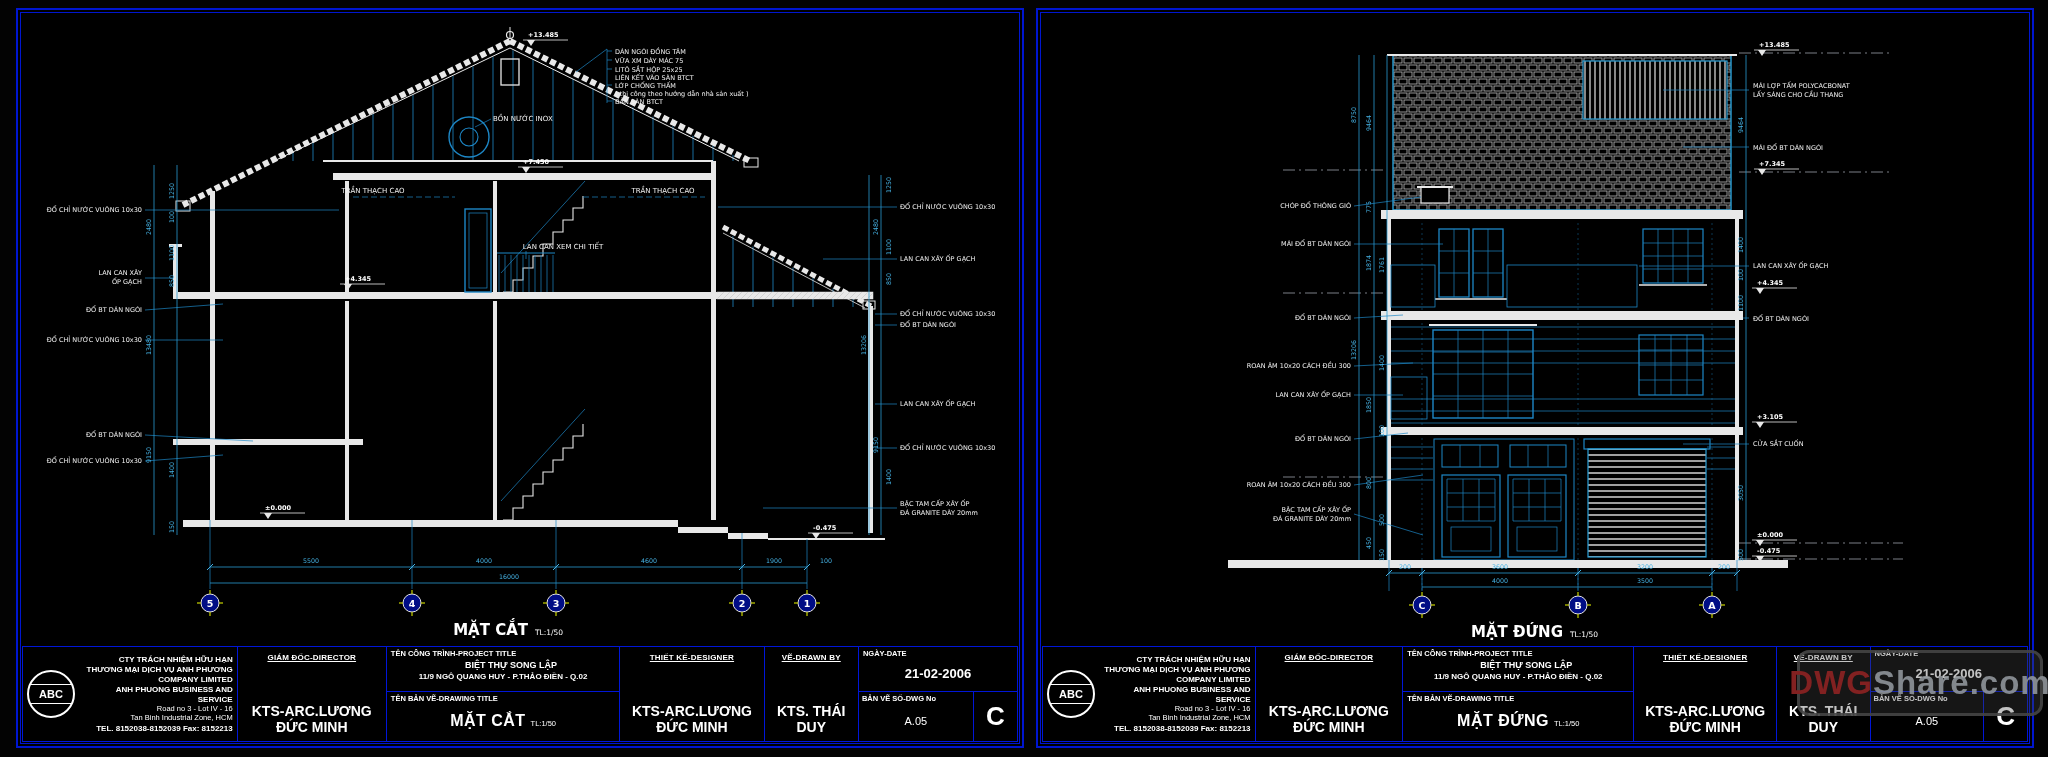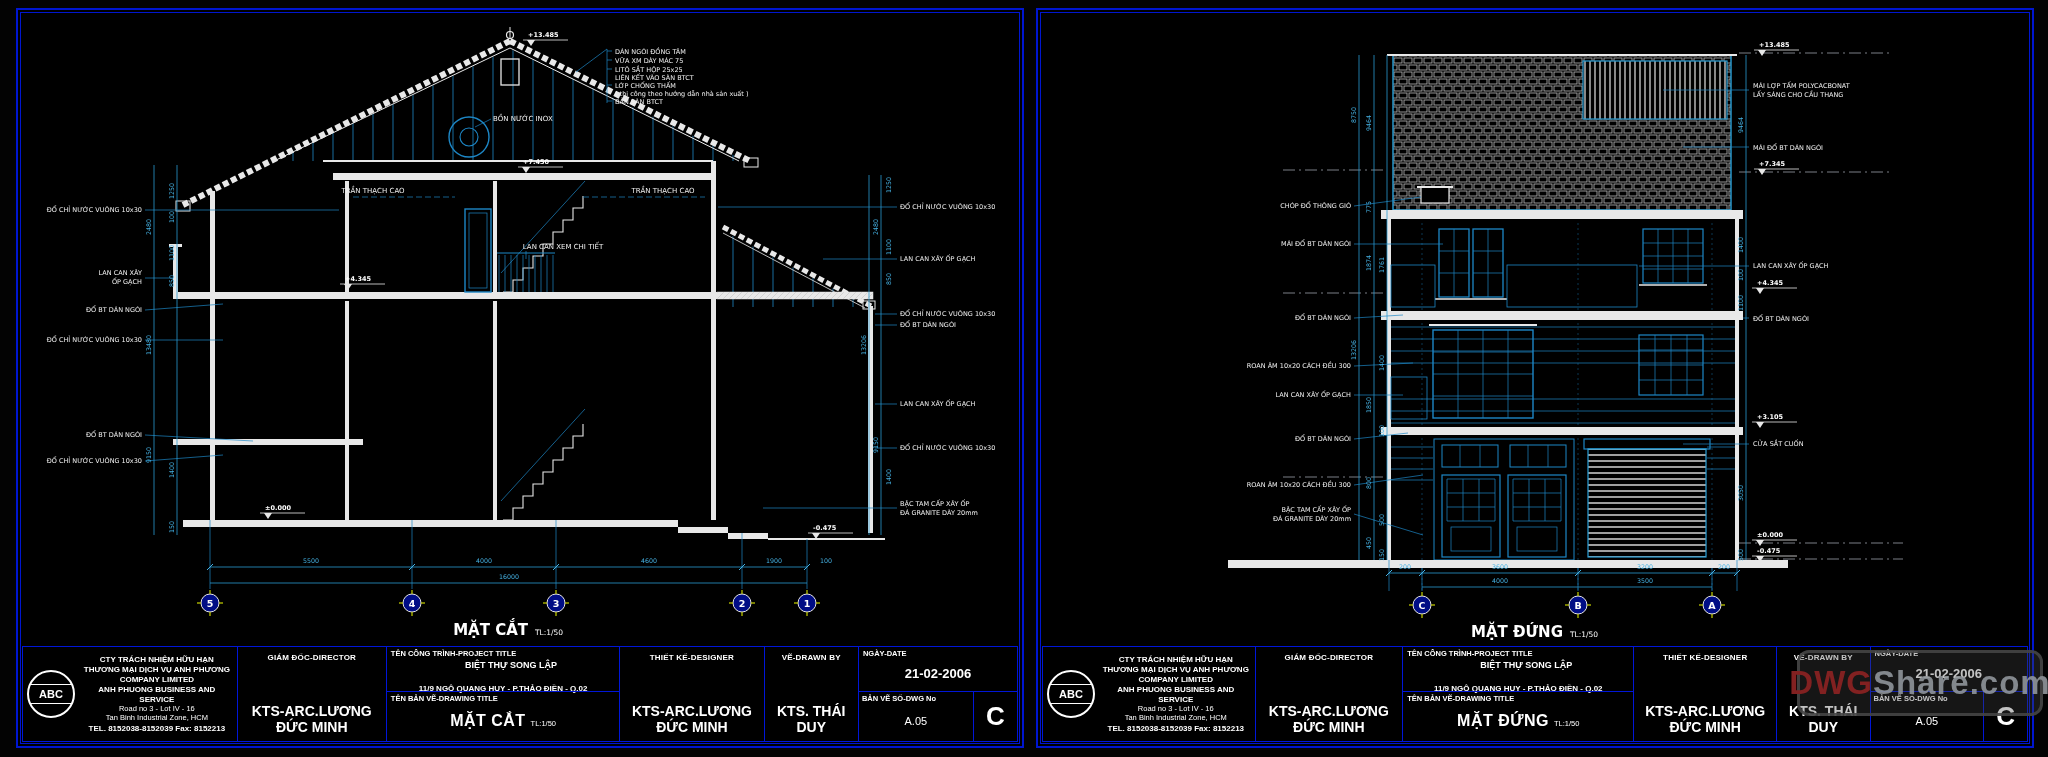--- a/index.html
+++ b/index.html
@@ -29,37 +29,37 @@
   .gridv{stroke:#0e4e74;stroke-width:0.7;stroke-dasharray:2 3;}
   .bubc{fill:#000d85;stroke:#e8e8e8;stroke-width:1;}
   .bubtick{stroke:#c9d400;stroke-width:1.2;}
 
   
   .tblock{position:absolute;left:4px;right:4px;bottom:4px;height:94px;border:1px solid #0016d8;
           display:grid;grid-template-columns:21.5% 15% 23.5% 14.5% 9.5% 16%;color:#fff;background:#000;}
   .tb-cell{border-left:1px solid #0016d8;position:relative;display:flex;flex-direction:column;
            align-items:center;justify-content:space-between;padding:6px 2px;text-align:center;}
   .tb-cell:first-child{border-left:none;}
-  .tb-label{font-size:8px;font-weight:bold;letter-spacing:0.2px;}
+  .tb-label{font-size:8px;font-weight:bold;letter-spacing:0.2px;text-decoration:underline;}
   .tb-name{font-size:14px;font-weight:bold;}
   .tb-company{flex-direction:row;align-items:center;justify-content:flex-start;gap:6px;padding:4px;}
   .logo{width:44px;height:44px;min-width:44px;border-radius:50%;border:2px solid #fff;position:relative;
         display:flex;align-items:center;justify-content:center;font-size:11px;font-weight:bold;}
   .logo::before,.logo::after{content:"";position:absolute;left:2px;right:2px;height:1px;background:#fff;}
   .logo::before{top:12px;} .logo::after{bottom:12px;}
-  .co-lines{flex:1;display:flex;flex-direction:column;justify-content:center;gap:1px;text-align:center;}
+  .co-lines{flex:1;display:flex;flex-direction:column;justify-content:center;gap:1px;text-align:right;}
   .co-l{font-size:8px;font-weight:bold;line-height:1.15;}
   .co-s{font-size:7.5px;font-weight:normal;line-height:1.15;}
   .tb-proj{padding:0;justify-content:flex-start;}
   .tb-proj-top,.tb-proj-bot{width:100%;box-sizing:border-box;padding:2px 4px;display:flex;flex-direction:column;align-items:center;}
   .tb-proj-top{height:47%;}
   .tb-proj-bot{height:53%;border-top:1px solid #0016d8;}
   .tb-label-l{align-self:flex-start;font-size:7.5px;font-weight:bold;}
   .tb-pname{font-size:9px;font-weight:bold;margin-top:2px;padding-left:16px;}
-  .tb-paddr{font-size:8px;font-weight:bold;margin-top:14px;}
+  .tb-paddr{font-size:8px;font-weight:bold;margin-top:2px;}
   .tb-dtitle{margin:auto;display:flex;align-items:baseline;gap:5px;}
   .tb-dtitle .big{font-size:16px;font-weight:bold;letter-spacing:0.5px;}
   .tb-dtitle .sc{font-size:7.5px;}
   .tb-last{border-left:1px solid #0016d8;display:grid;grid-template-rows:47% 53%;}
   .tb-date{padding:2px 4px;display:flex;flex-direction:column;}
   .tb-dateval{margin:auto;font-size:13px;font-weight:bold;}
   .tb-bot{border-top:1px solid #0016d8;display:grid;grid-template-columns:72% 28%;}
   .tb-dwg{padding:2px 3px;display:flex;flex-direction:column;}
   .tb-dwgval{margin:auto;font-size:11px;font-weight:normal;}
   .tb-rev{border-left:1px solid #0016d8;display:flex;align-items:center;justify-content:center;

